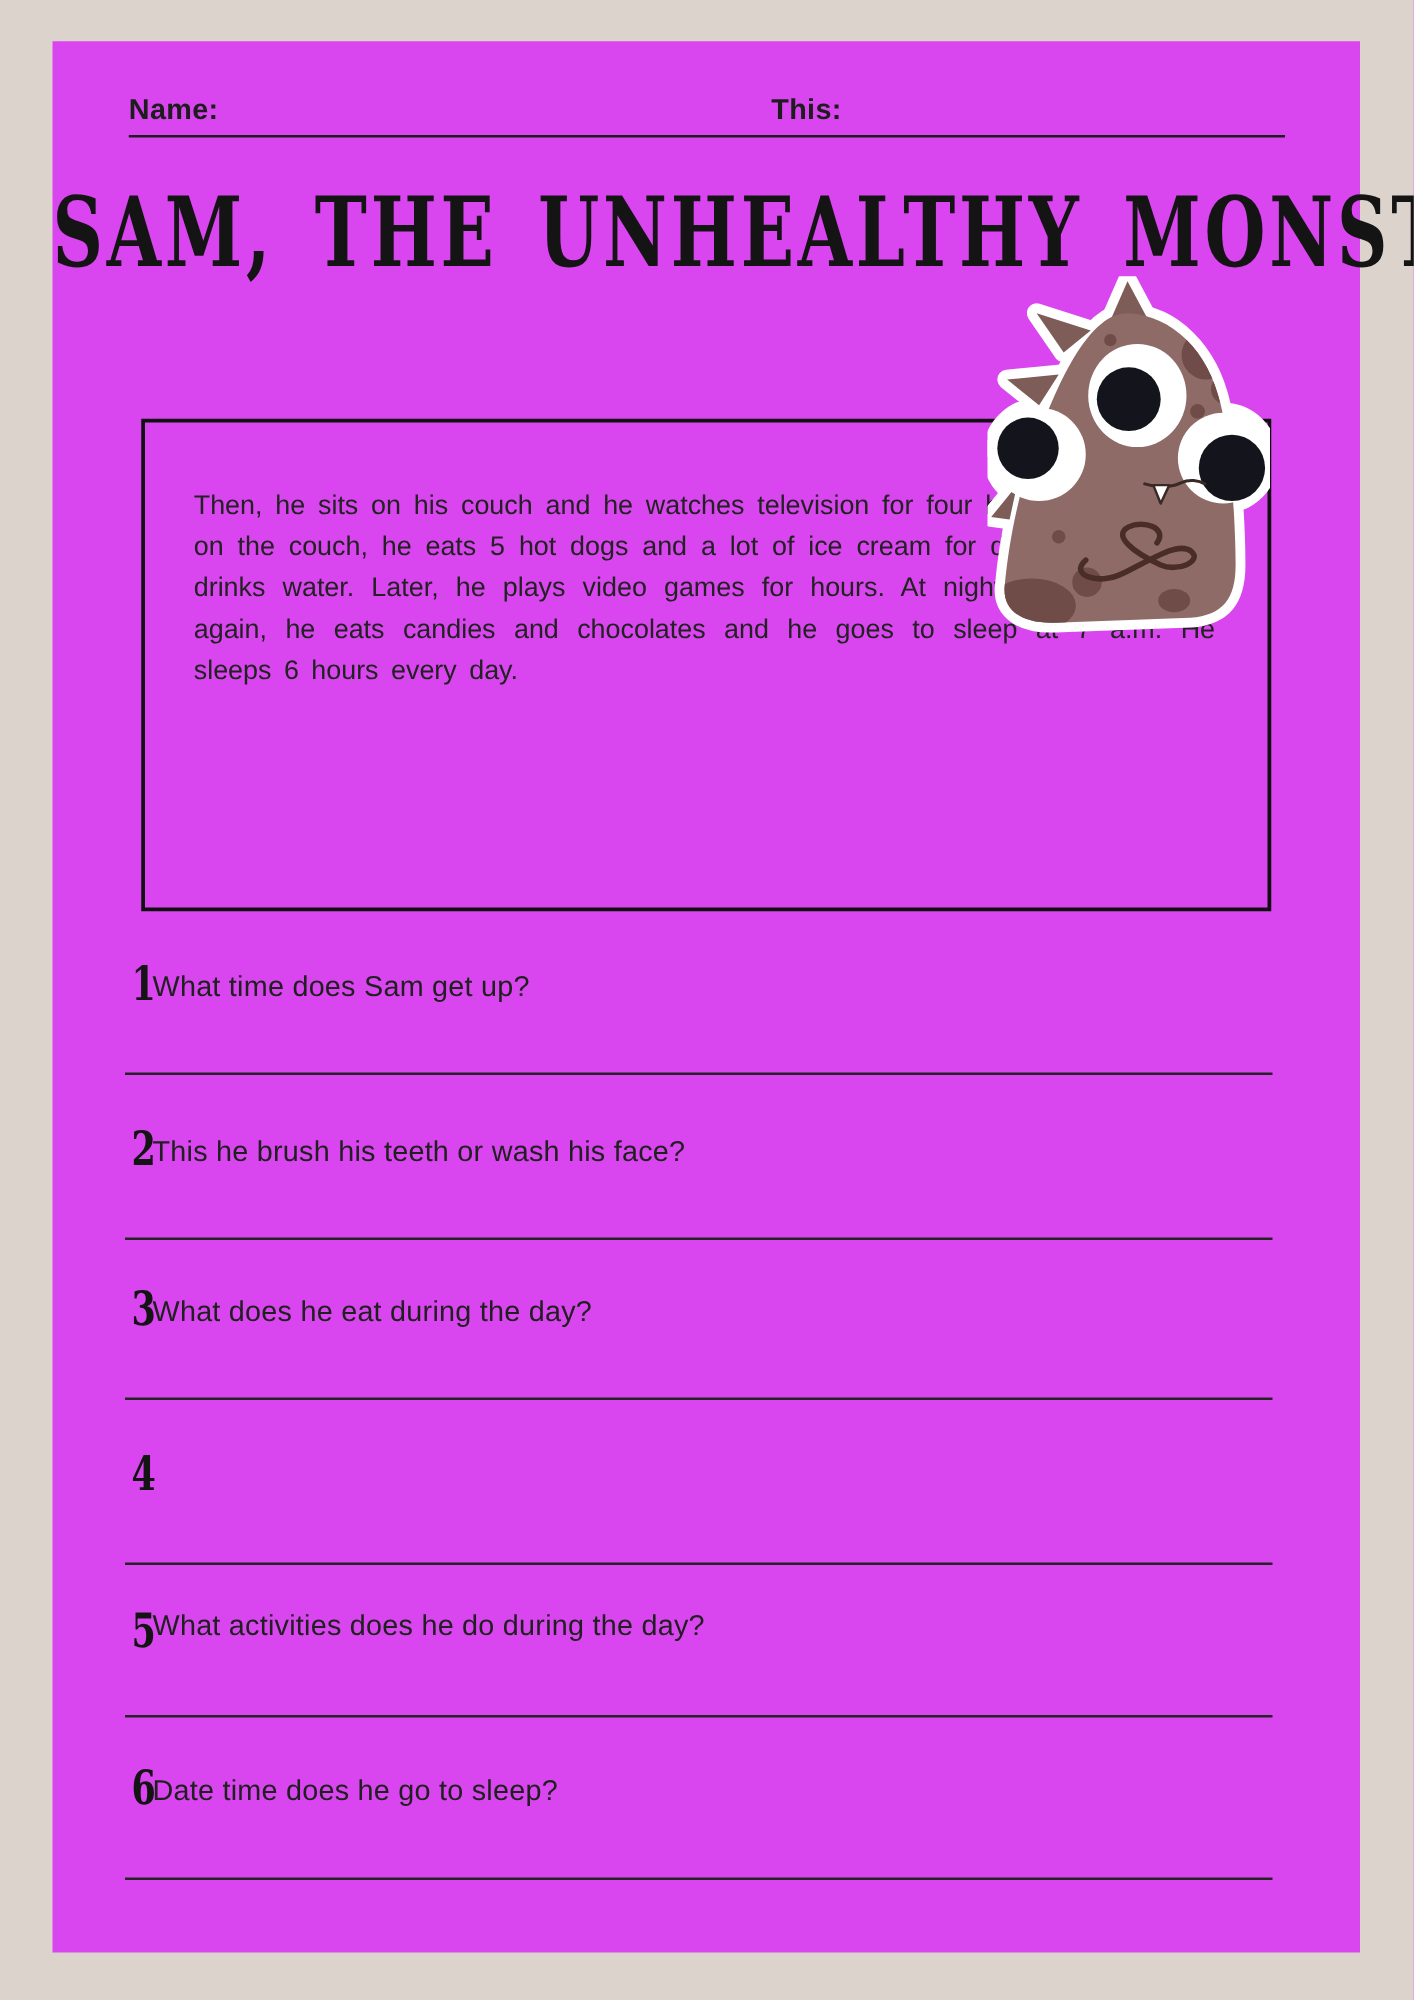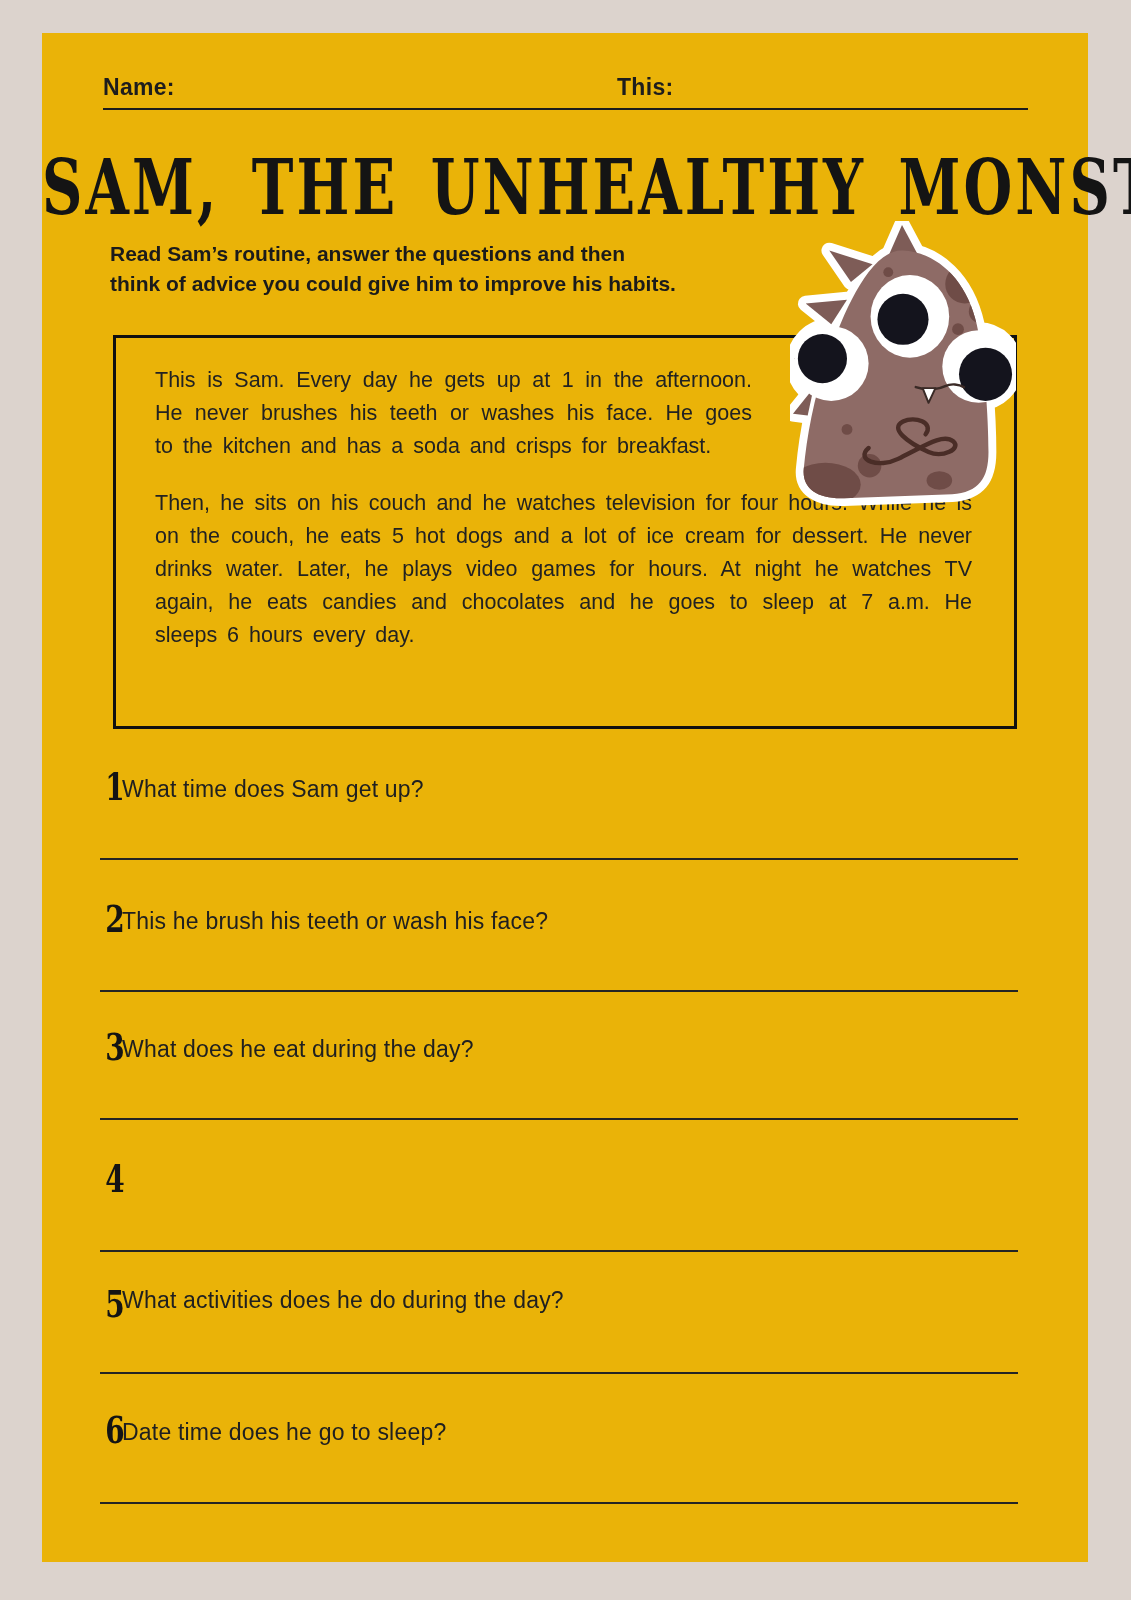--- a/index.html
+++ b/index.html
@@ -7,21 +7,21 @@
   body {
     position:relative;
     background:#dcd3cd;
     font-family:"Liberation Sans", sans-serif;
     color:#1d1d1d;
     overflow:hidden;
   }
   .page {
     position:absolute; left:42px; top:33px;
     width:1046px; height:1529px;
-    background:#eab308;
+    background:#d946ef;
   }
   .abs { position:absolute; }
 
   
   .field-label { font-size:23px; font-weight:700; letter-spacing:0.3px; }
   .header-rule {
     position:absolute; left:61px; top:75px; width:925px; height:0;
     border-top:2px solid #1c1c1c;
   }
 
@@ -88,27 +88,22 @@
 <div class="page">
 
   <span class="abs field-label" style="left:61px; top:41px;">Name:</span>
   <span class="abs field-label" style="left:575px; top:41px;">This:</span>
   <div class="header-rule"></div>
 
   <div class="title-wrap">
     <span class="title">SAM, THE UNHEALTHY MONSTER</span>
   </div>
 
-  <div class="instructions">
-    <div>Read Sam’s routine, answer the questions and then</div>
-    <div>think of advice you could give him to improve his habits.</div>
-  </div>
 
   <div class="passage-box">
-    <p class="passage-p first">This is Sam. Every day he gets up at 1 in the afternoon. He never brushes his teeth or washes his face. He goes to the kitchen and has a soda and crisps for breakfast.</p>
     <p class="passage-p second">Then, he sits on his couch and he watches television for four hours. While he is on the couch, he eats 5 hot dogs and a lot of ice cream for dessert. He never drinks water. Later, he plays video games for hours. At night he watches TV again, he eats candies and chocolates and he goes to sleep at 7 a.m. He sleeps 6 hours every day.</p>
   </div>
 
   <svg class="monster" viewBox="0 0 230 295" aria-hidden="true">
 
     <g stroke="#ffffff" stroke-width="16" fill="#ffffff" stroke-linejoin="round">
       <path d="M 100 36 L 114 4 L 130 34 Z"></path>
       <path d="M 62 62 L 40 30 L 84 44 Z"></path>
       <path d="M 42 105 L 16 84 L 58 80 Z"></path>
       <path d="M 28 150 L 4 140 L 40 124 Z"></path>

